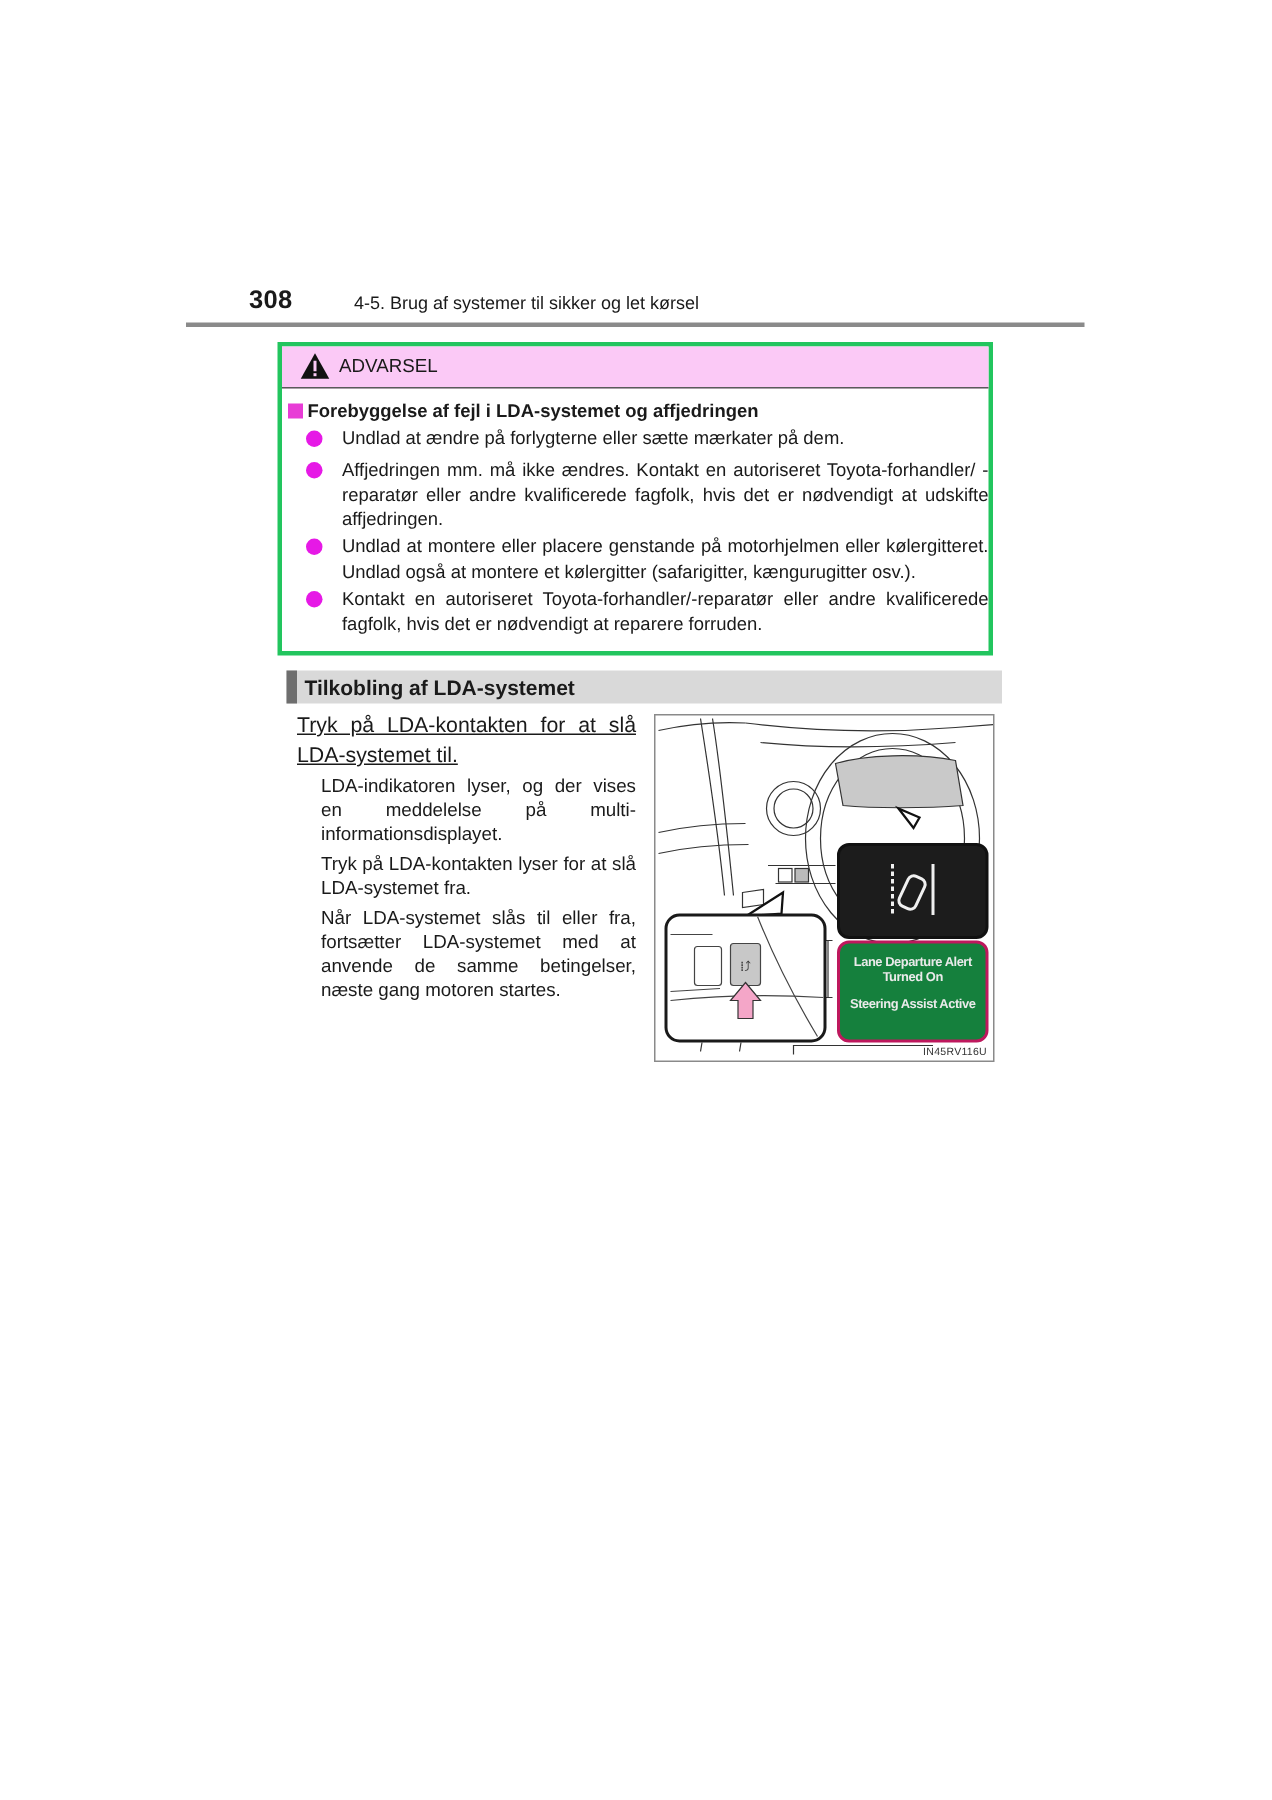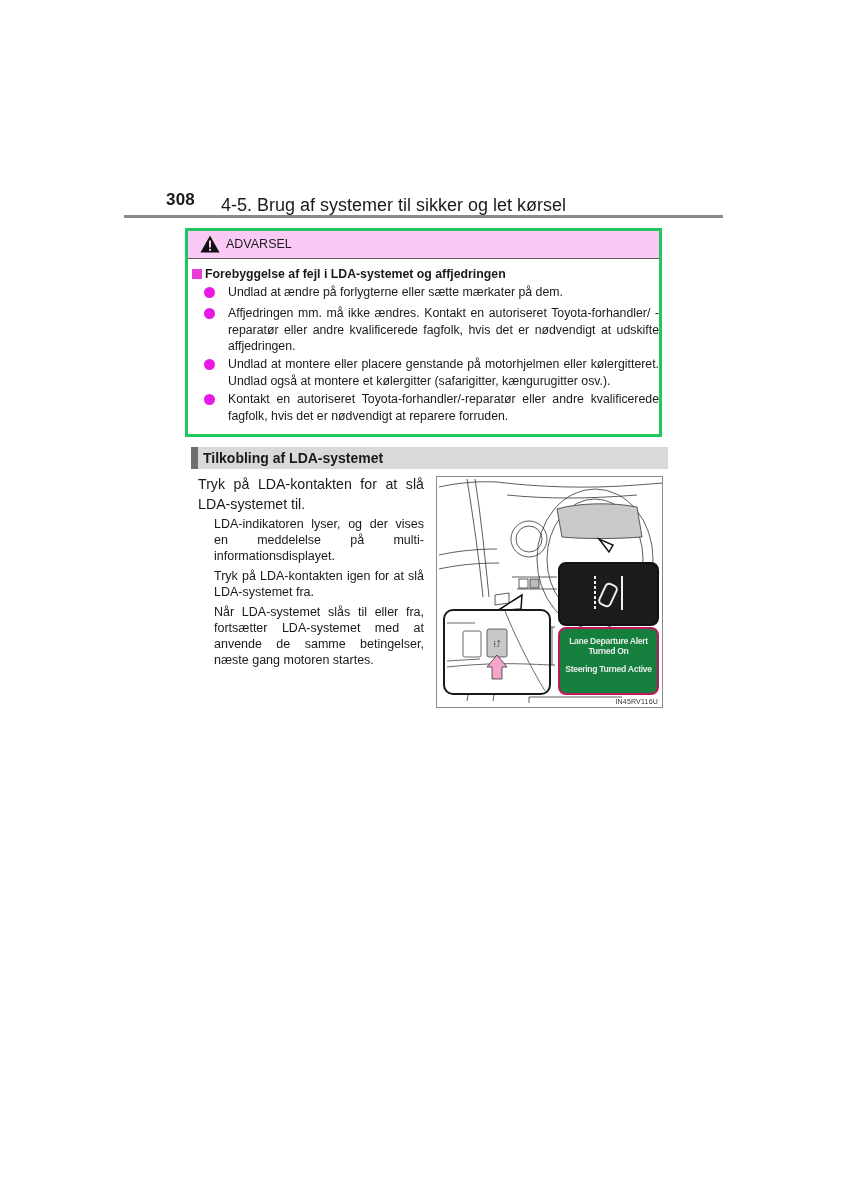--- a/index.html
+++ b/index.html
@@ -1,40 +1,40 @@
 <!DOCTYPE html>
 <html><head>
 <meta charset="utf-8">
 <style>
   html, body { margin: 0; padding: 0; background: #ffffff; }
   body { width: 848px; height: 1200px; position: relative; overflow: hidden;
          font-family: "Liberation Sans", sans-serif; color: #1a1a1a; }
 
   .page-header { position: absolute; left: 166px; top: 190px; height: 24px; }
   .page-num { position: absolute; left: 0; top: 0; font-size: 17px; font-weight: bold; letter-spacing: 0.2px; }
-  .section-path { position: absolute; left: 55px; top: 5px; font-size: 18px; white-space: nowrap; }
+  .section-path { position: absolute; left: 70px; top: 5px; font-size: 12px; white-space: nowrap; }
   .header-rule { position: absolute; left: 124px; top: 215px; width: 599px; height: 3px; background: #8a8a8a; }
 
   .warning-box { position: absolute; left: 185px; top: 228px; width: 477px; height: 209px;
                  border: 3px solid #22c55e; box-sizing: border-box; }
   .warning-head { height: 27px; background: #fbc9f6; border-bottom: 1px solid #5a5a5a; position: relative; }
   .warn-icon { position: absolute; left: 12px; top: 4px; width: 20px; height: 18px; }
   .warn-title { position: absolute; left: 38px; top: 6px; font-size: 12.5px; }
   .warn-body { position: absolute; left: 0; top: 34px; width: 100%; }
   .warn-heading { position: absolute; left: 4px; top: 2px; font-size: 12.3px; font-weight: bold; white-space: nowrap; }
   .sq-bullet { display: inline-block; width: 10px; height: 10px; background: #e83cd6; margin-right: 3px; vertical-align: -1px; }
   .warn-item { position: absolute; left: 16px; width: 455px; font-size: 12.3px; line-height: 16.5px; }
   .warn-item .dot { position: absolute; left: 0; top: 3px; width: 11px; height: 11px; border-radius: 50%; background: #e619e6; }
   .warn-item .txt { display: block; padding-left: 24px; text-align: justify; }
 
   .subsection-bar { position: absolute; left: 191px; top: 447px; width: 477px; height: 22px; background: #d9d9d9; }
   .subsection-bar .accent { position: absolute; left: 0; top: 0; width: 7px; height: 22px; background: #6e6e6e; }
   .subsection-bar .label { position: absolute; left: 12px; top: 3px; font-size: 14px; font-weight: bold; }
 
-  .lead { position: absolute; left: 198px; top: 474px; width: 226px; font-size: 14.2px; line-height: 20px; text-align: justify; }
+  .lead { position: absolute; left: 198px; top: 474px; width: 226px; font-size: 14.2px; line-height: 20px; text-align: justify; text-decoration: underline; }
   .para { position: absolute; left: 214px; width: 210px; font-size: 12.5px; line-height: 16px; text-align: justify; }
 
   .figure { position: absolute; left: 436px; top: 476px; width: 227px; height: 232px; border: 1px solid #8a8a8a; box-sizing: border-box; background: #fff; overflow: hidden; }
   .fig-code { position: absolute; right: 4px; bottom: 2px; font-size: 7px; color: #333; letter-spacing: 0.2px; }
   .disp-top { position: absolute; left: 121px; top: 85px; width: 97px; height: 60px; background: #1c1c1c; border: 2px solid #111; border-radius: 8px; }
   .disp-bot { position: absolute; left: 121px; top: 150px; width: 97px; height: 64px; background: #15803d; border: 2px solid #be185d; border-radius: 8px; }
   .disp-msg { position: absolute; left: 4px; width: 89px; text-align: center; color: #eaeaea; font-size: 8.6px; line-height: 10px; letter-spacing: -0.3px; font-weight: bold; }
   .inset-frame { position: absolute; left: 6px; top: 132px; width: 104px; height: 82px; border: 2.5px solid #1a1a1a; border-radius: 10px; background: #fff; }
 </style>
 </head>
@@ -76,21 +76,21 @@
   </div>
 </div>
 
 <div class="subsection-bar">
   <div class="accent"></div>
   <span class="label">Tilkobling af LDA-systemet</span>
 </div>
 
 <div class="lead">Tryk på LDA-kontakten for at slå LDA-systemet til.</div>
 <div class="para" style="top:516px;">LDA-indikatoren lyser, og der vises en meddelelse på multi-informationsdisplayet.</div>
-<div class="para" style="top:568px;">Tryk på LDA-kontakten igen for at slå LDA-systemet fra.</div>
+<div class="para" style="top:568px;">Tryk på LDA-kontakten lyser for at slå LDA-systemet fra.</div>
 <div class="para" style="top:604px;">Når LDA-systemet slås til eller fra, fortsætter LDA-systemet med at anvende de samme betingelser, næste gang motoren startes.</div>
 
 <div class="figure">
   <svg width="227" height="232" viewBox="0 0 227 232" style="position:absolute;left:0;top:0;">
     <g fill="none" stroke="#333" stroke-width="0.8">
       <path d="M2,10 C20,6 40,4 60,5"></path>
       <path d="M30,2 C36,40 42,80 46,120"></path>
       <path d="M38,2 C44,40 48,80 52,120"></path>
       <path d="M60,5 C100,10 150,12 200,8 L226,6"></path>
       <path d="M70,18 C110,22 150,22 200,18"></path>
@@ -119,21 +119,21 @@
     <svg width="97" height="60" viewBox="0 0 97 60">
       <g stroke="#f0f0f0" stroke-width="2" fill="none">
         <line x1="35" y1="12" x2="35" y2="46" stroke-dasharray="3 2"></line>
         <line x1="62" y1="12" x2="62" y2="46"></line>
         <rect x="42" y="20" width="12" height="22" rx="4" transform="rotate(25 48 31)"></rect>
       </g>
     </svg>
   </div>
   <div class="disp-bot">
     <div class="disp-msg" style="top:7px;">Lane Departure Alert Turned On</div>
-    <div class="disp-msg" style="top:35px;">Steering Turned Active</div>
+    <div class="disp-msg" style="top:35px;">Steering Assist Active</div>
   </div>
 
   <div class="inset-frame">
     <svg width="104" height="82" viewBox="0 0 104 82">
       <g fill="none" stroke="#444" stroke-width="0.8">
         <path d="M2,12 L30,12 M2,50 L35,48"></path>
         <path d="M2,56 C40,52 70,52 104,54"></path>
         <path d="M60,0 C68,20 82,50 100,80"></path>
         <rect x="18" y="20" width="18" height="26" rx="2"></rect>
       </g>

